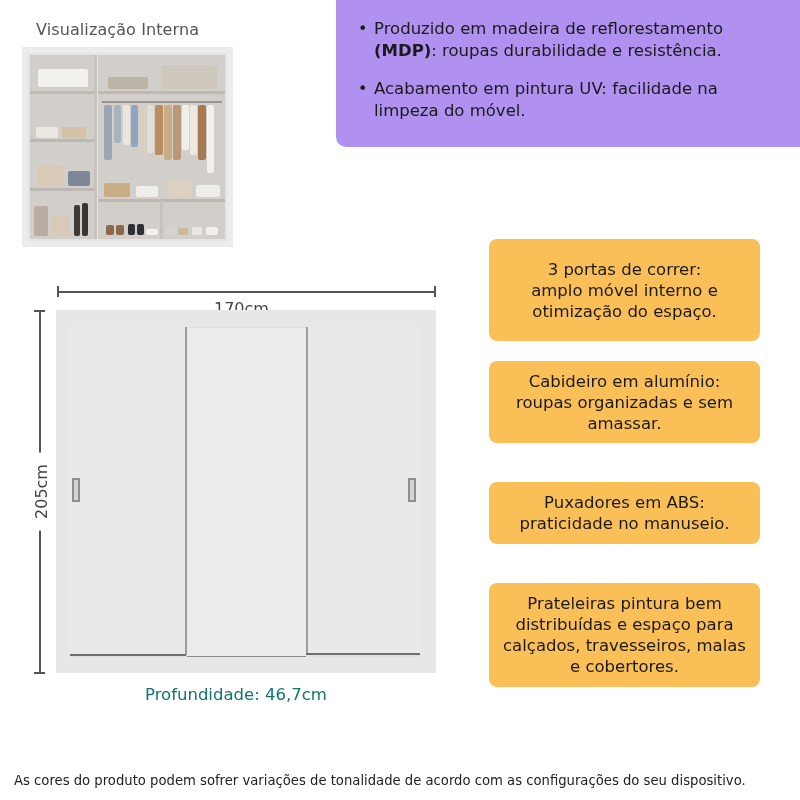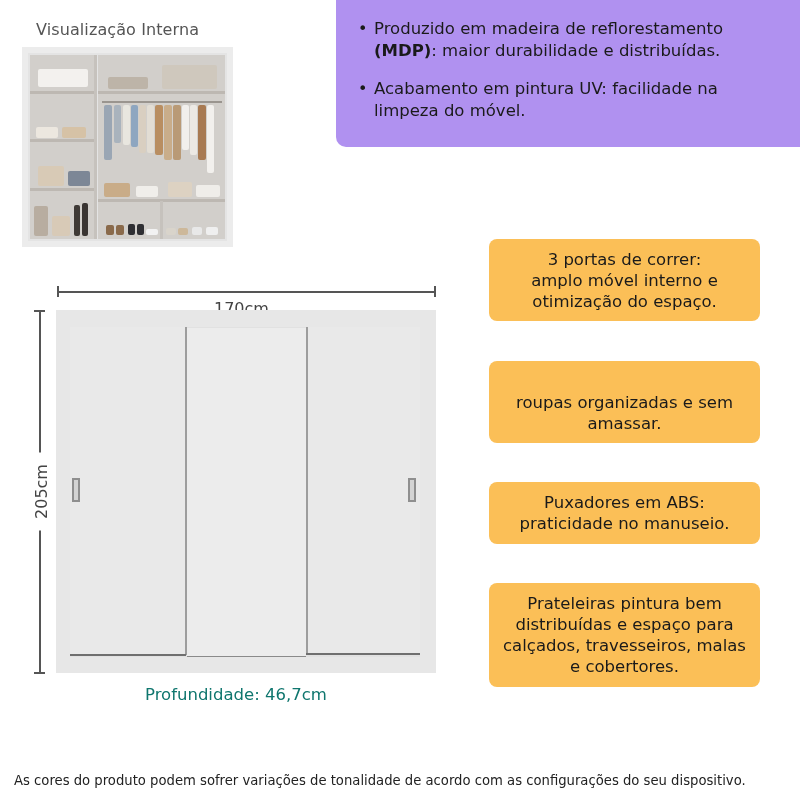--- a/index.html
+++ b/index.html
@@ -131,40 +131,40 @@
   <div class="item" style="left:150px;top:175px;width:10px;height:7px;background:#cdb89a;"></div>
   <div class="item" style="left:164px;top:174px;width:10px;height:8px;background:#e8e8e8;"></div>
   <div class="item" style="left:178px;top:174px;width:12px;height:8px;background:#efefef;"></div>
 </div>
 
 <div class="abs purple">
   <ul>
     <li>
       <span class="bullet">•</span>
       <span>Produzido em madeira de reflorestamento</span><br>
-      <b>(MDP)</b><span>: maior durabilidade e distribuídas.</span>
+      <b>(MDP)</b><span>: roupas durabilidade e resistência.</span>
     </li>
     <li>
       <span class="bullet">•</span>
       <span>Acabamento em pintura UV: facilidade na</span><br>
       <span>limpeza do móvel.</span>
     </li>
   </ul>
 </div>
 
-<div class="abs ybox" style="top:239px;height:82px;">
+<div class="abs ybox" style="top:239px;height:102px;">
   <div>
     <span>3 portas de correr:</span><br>
     <span>amplo móvel interno e</span><br>
     <span>otimização do espaço.</span>
   </div>
 </div>
 <div class="abs ybox" style="top:361px;height:82px;">
   <div>
-    <br>
+    <span>Cabideiro em alumínio:</span><br>
     <span>roupas organizadas e sem</span><br>
     <span>amassar.</span>
   </div>
 </div>
 <div class="abs ybox" style="top:482px;height:62px;">
   <div>
     <span>Puxadores em ABS:</span><br>
     <span>praticidade no manuseio.</span>
   </div>
 </div>

